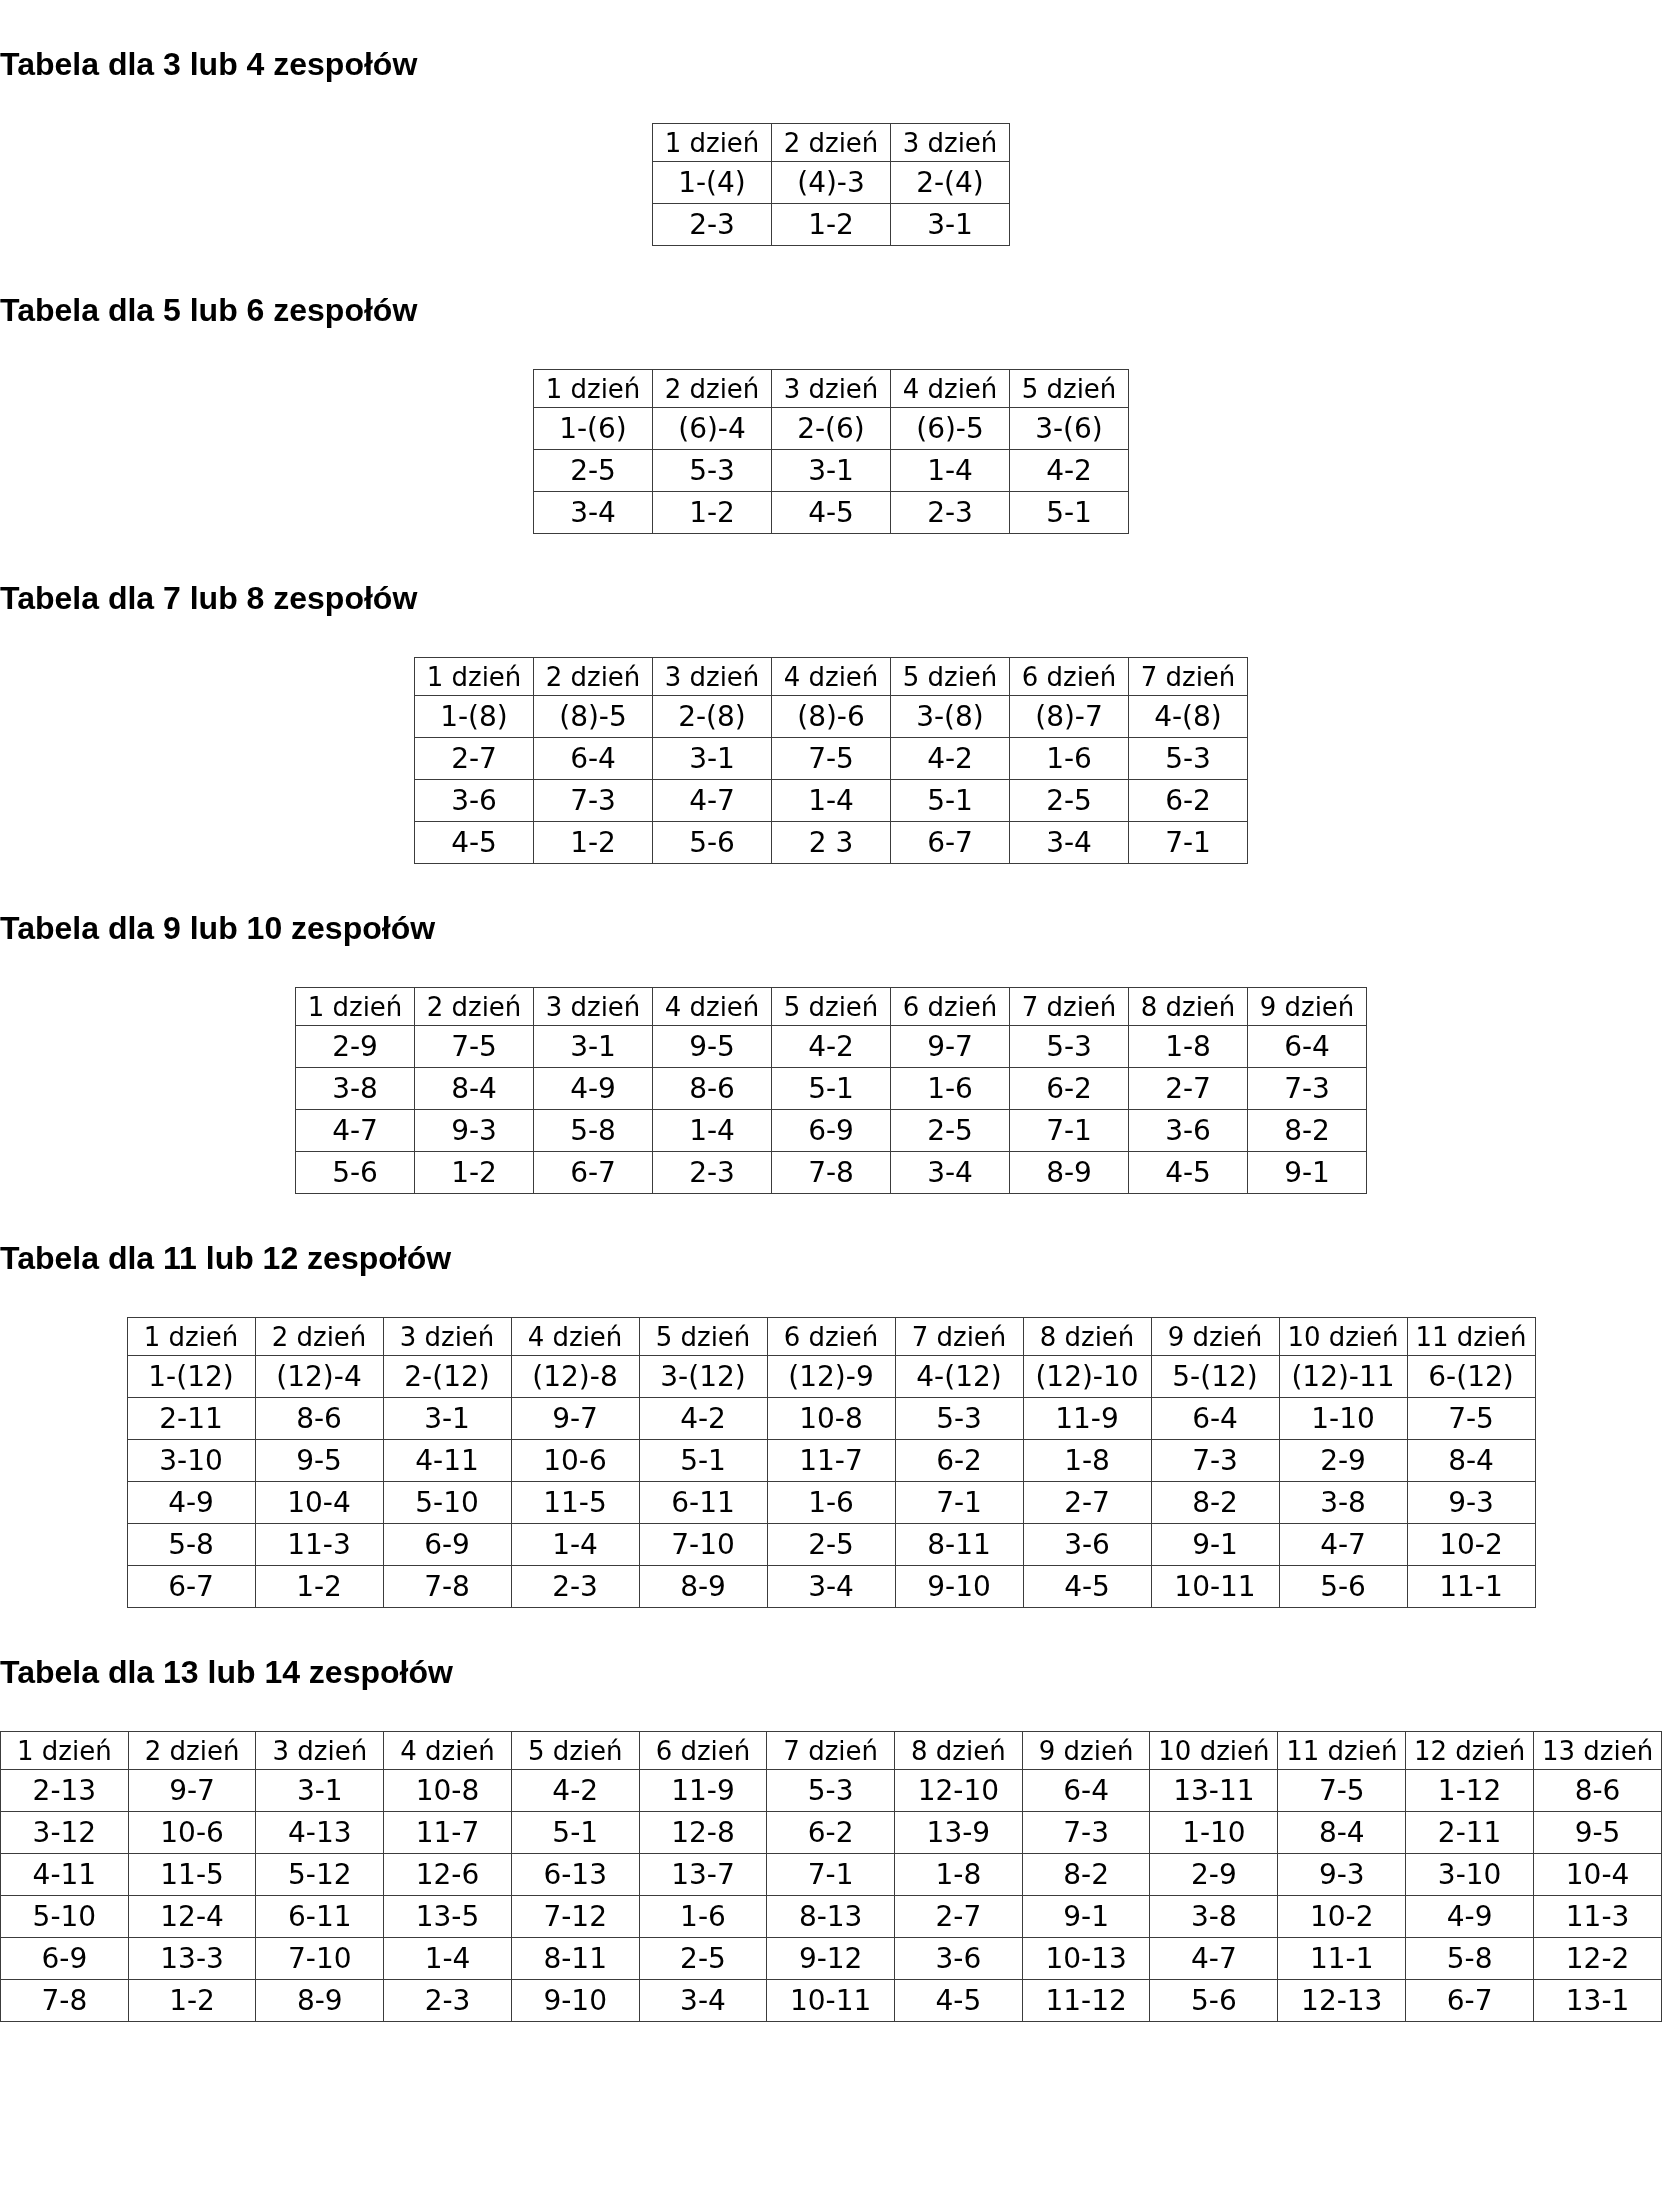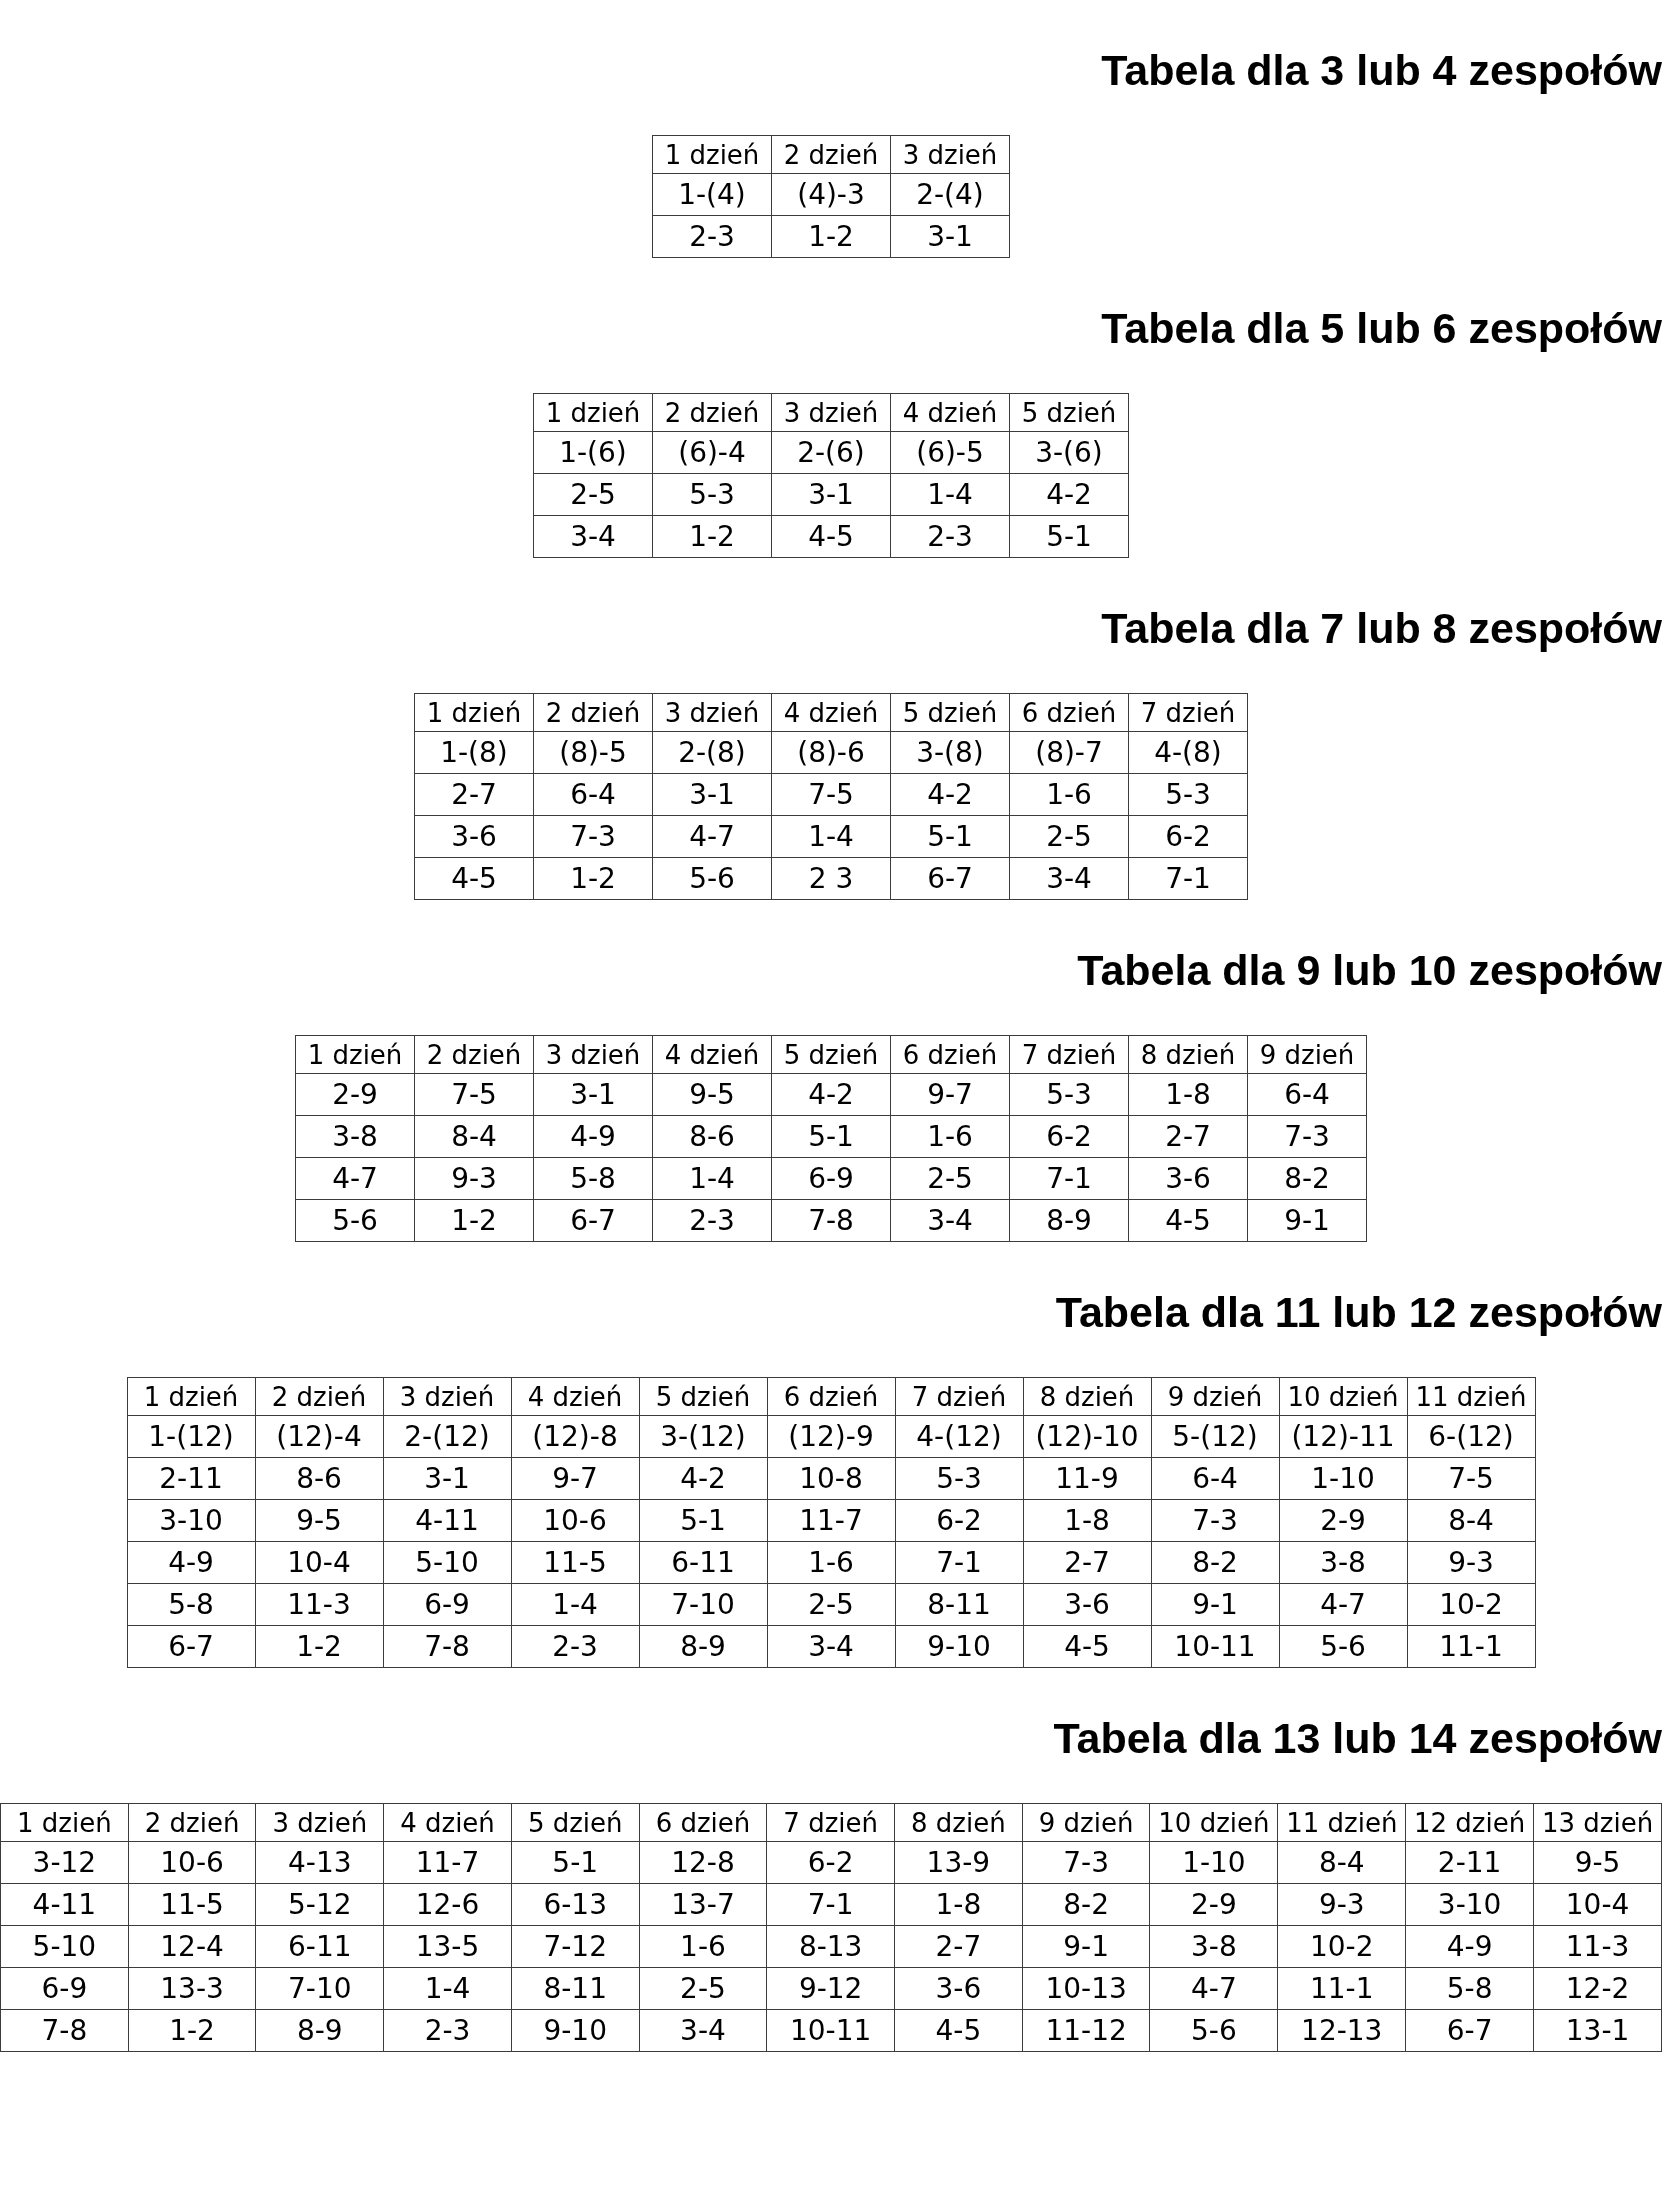--- a/index.html
+++ b/index.html
@@ -19,22 +19,22 @@
   }
   h1 {
     text-align: center;
     font-size: 45px;
     font-weight: bold;
     letter-spacing: 0.4px;
     margin: 10.3px 0 0 0;
     font-family: "Liberation Sans", "DejaVu Sans", sans-serif;
   }
   h2 {
-    text-align: right;
-    font-size: 43px;
+    text-align: left;
+    font-size: 32px;
     font-weight: bold;
     margin: 46px 0 40px 0;
     font-family: "Liberation Sans", "DejaVu Sans", sans-serif;
   }
   table.berger {
     border-collapse: collapse;
     margin: 0 auto;
     table-layout: fixed;
     border-radius: 15px;
   }
@@ -346,20 +346,35 @@
             <th>7 dzień</th>
             <th>8 dzień</th>
             <th>9 dzień</th>
             <th>10 dzień</th>
             <th>11 dzień</th>
             <th>12 dzień</th>
             <th>13 dzień</th>
           </tr>
         </thead>
         <tbody>
+          <tr>
+            <td>2-13</td>
+            <td>9-7</td>
+            <td>3-1</td>
+            <td>10-8</td>
+            <td>4-2</td>
+            <td>11-9</td>
+            <td>5-3</td>
+            <td>12-10</td>
+            <td>6-4</td>
+            <td>13-11</td>
+            <td>7-5</td>
+            <td>1-12</td>
+            <td>8-6</td>
+          </tr>
           <tr>
             <td>3-12</td>
             <td>10-6</td>
             <td>4-13</td>
             <td>11-7</td>
             <td>5-1</td>
             <td>12-8</td>
             <td>6-2</td>
             <td>13-9</td>
             <td>7-3</td>

